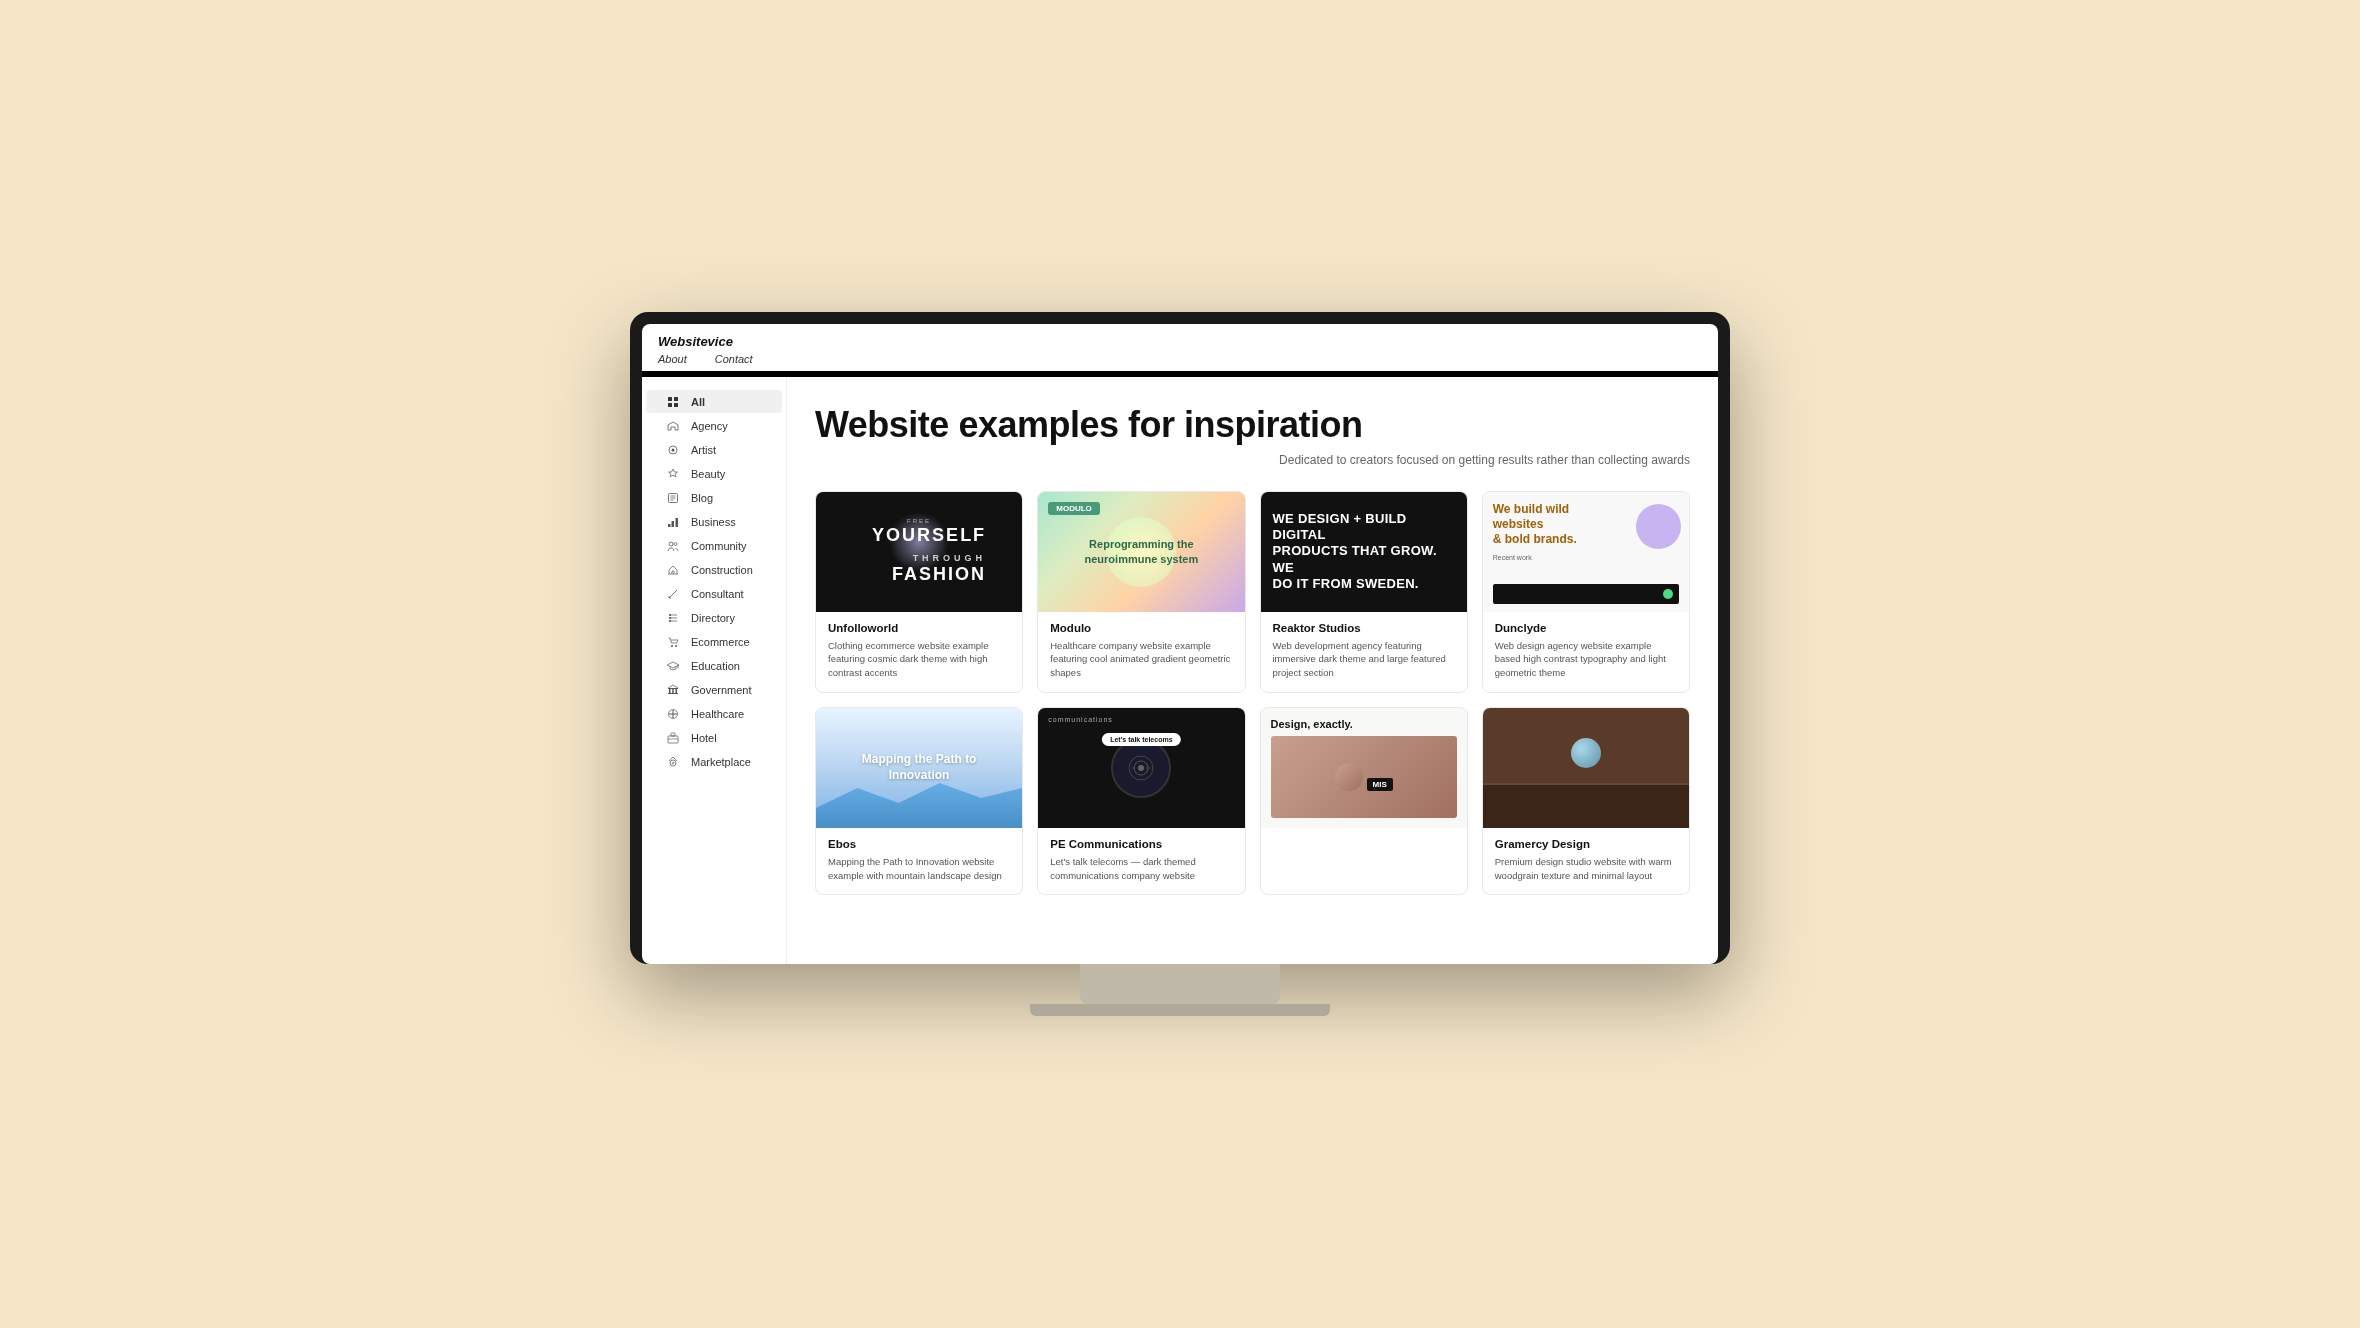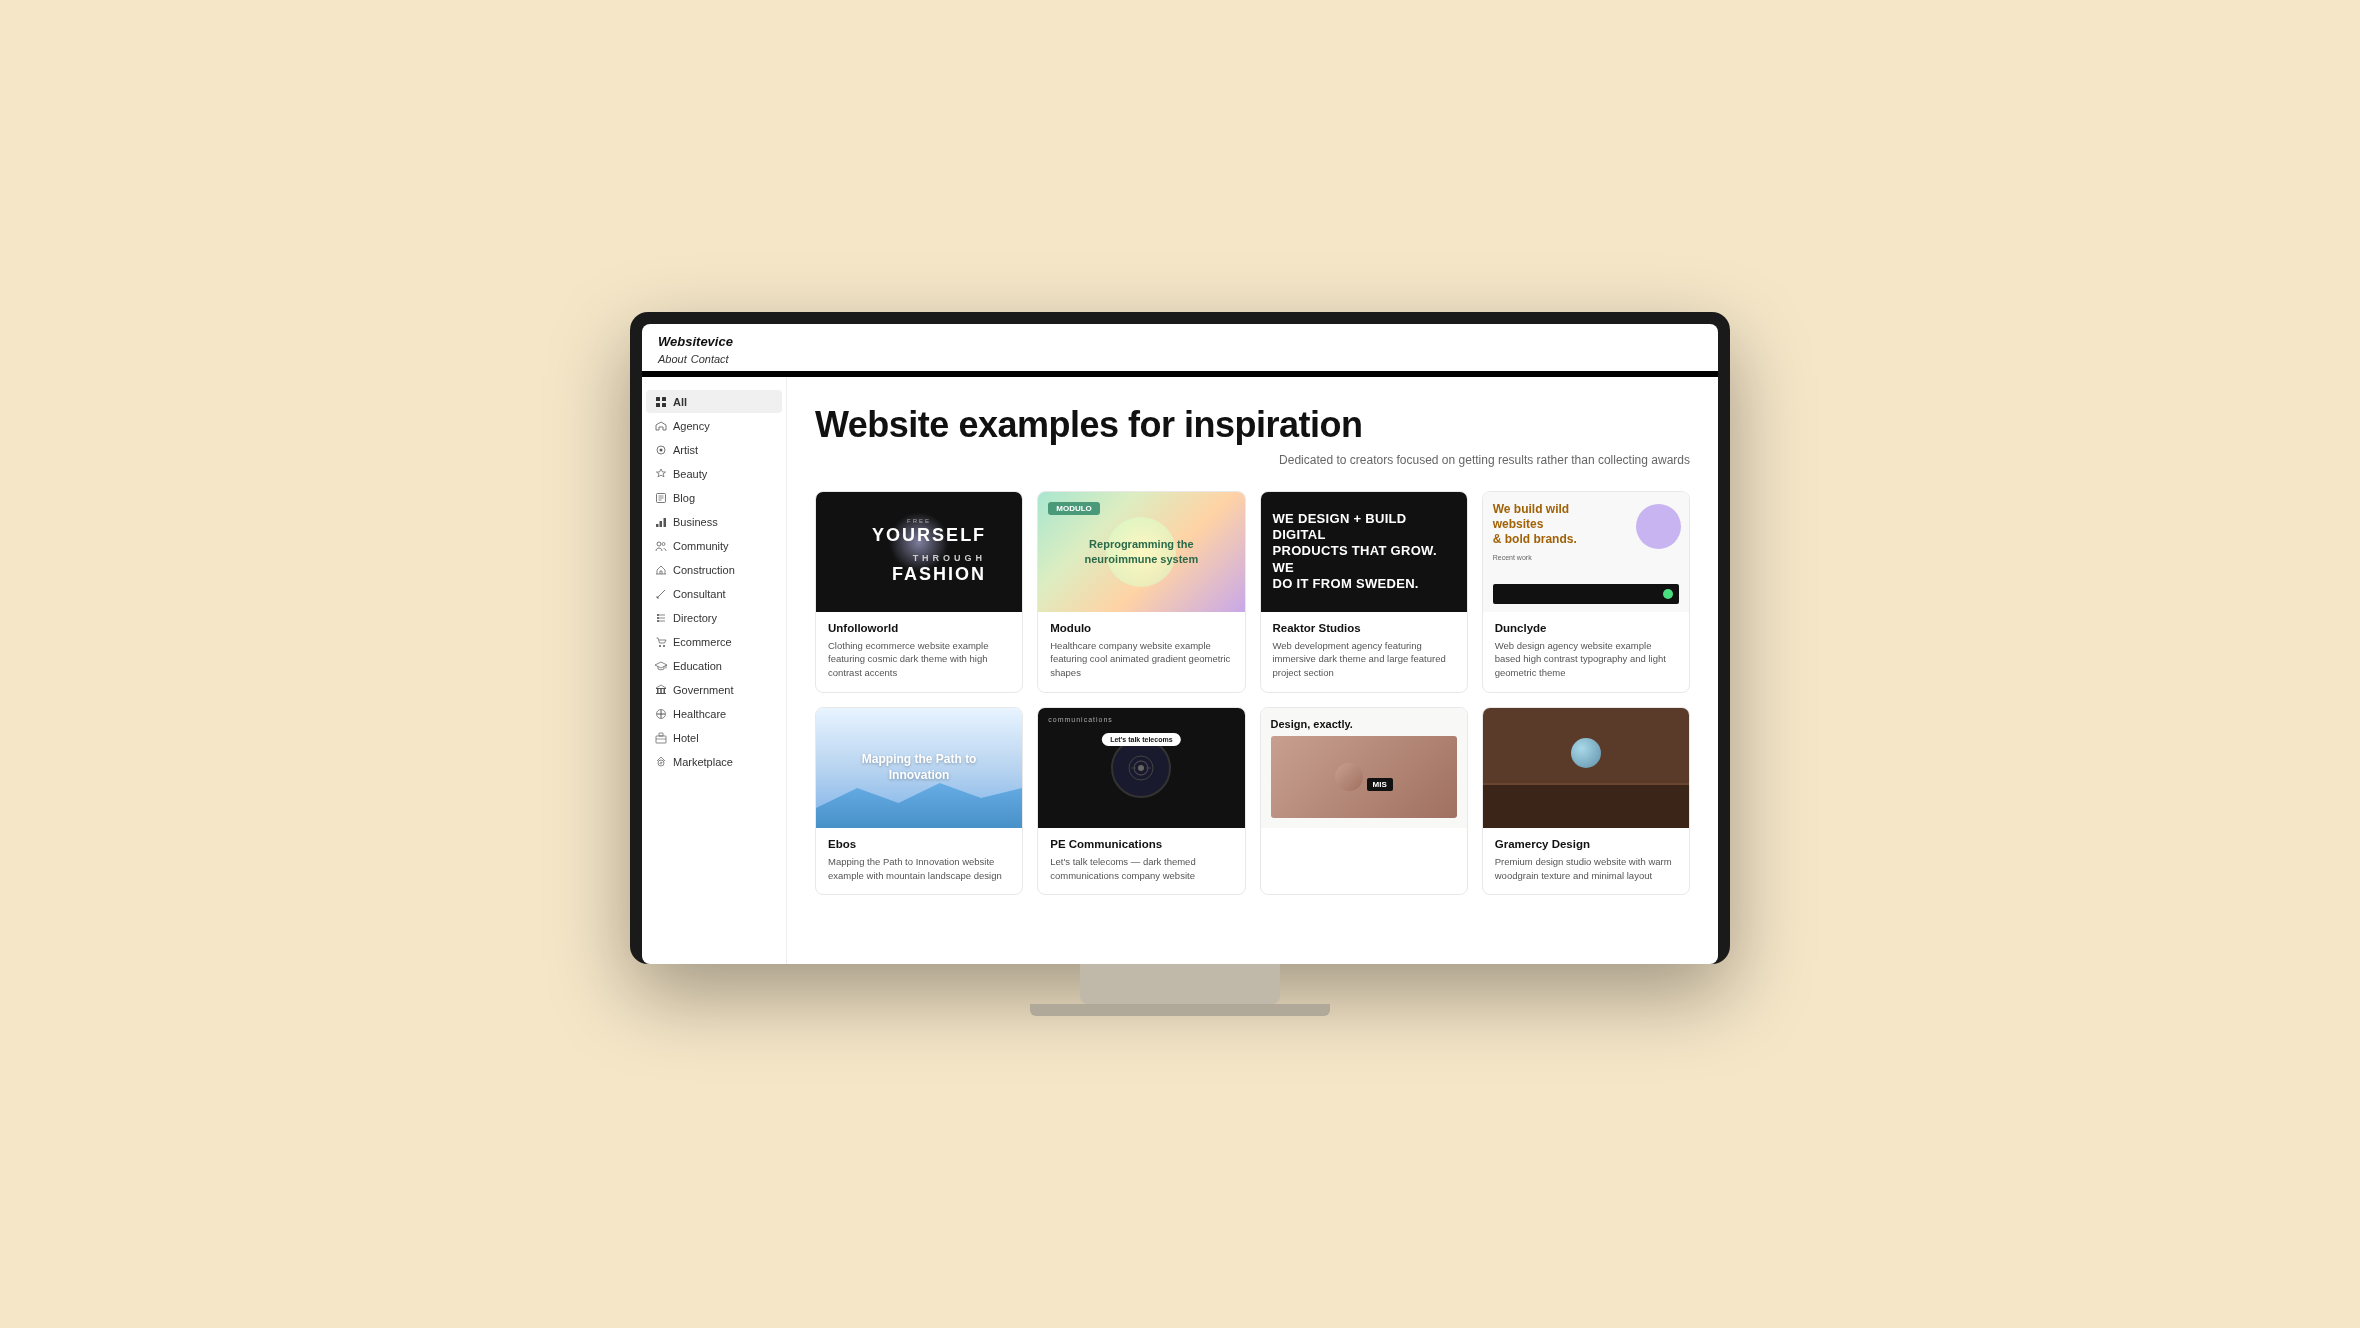--- a/index.html
+++ b/index.html
@@ -63,21 +63,21 @@
       font-style: italic;
     }
     .brand-name {
       font-weight: 700;
       font-size: 13px;
       color: #111;
       margin-bottom: 4px;
     }
     .nav-links {
       display: flex;
-      gap: 4px;
+      gap: 28px;
     }
     .nav-link {
       font-size: 11px;
       color: #333;
       cursor: pointer;
       text-decoration: none;
     }
 
     
     .body-area {
@@ -93,22 +93,22 @@
       border-right: 1px solid #eee;
       overflow-y: auto;
       padding: 12px 0;
     }
     .sidebar::-webkit-scrollbar { width: 4px; }
     .sidebar::-webkit-scrollbar-thumb { background: #ddd; border-radius: 2px; }
 
     .sidebar-item {
       display: flex;
       align-items: center;
-      gap: 6px;
-      padding: 5px 8px;
+      gap: 12px;
+      padding: 5px 20px;
       cursor: pointer;
       font-size: 11px;
       color: #333;
       border-radius: 4px;
       margin: 1px 4px;
     }
     .sidebar-item.active { background: #f0f0f0; font-weight: 600; }
     .sidebar-icon {
       width: 13px;
       height: 13px;

